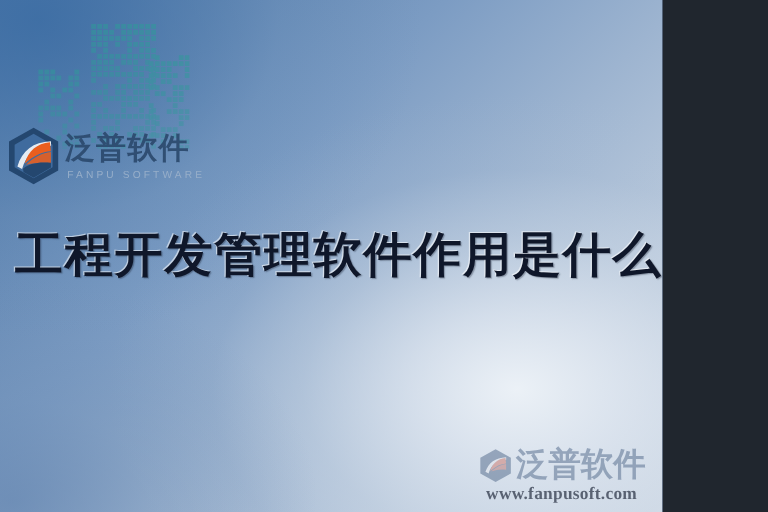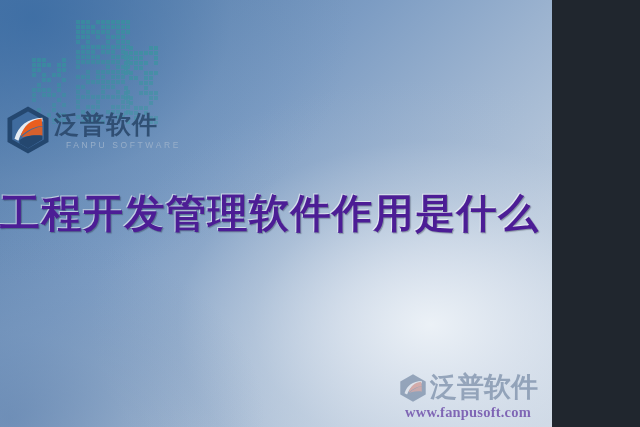--- a/index.html
+++ b/index.html
@@ -91,34 +91,34 @@
     line-height: 1.05;
     letter-spacing: 1px;
     opacity: 0.92;
   }
   #logo-sub {
     font-size: 8.5px;
     color: #97aec9;
     letter-spacing: 2.6px;
     line-height: 1;
     margin-top: 4px;
-    margin-left: 12px;
+    margin-left: 2px;
     font-weight: 400;
   }
 
   
   #headline {
     position: absolute;
     left: 0;
     right: 0;
     top: 190px;
-    text-align: left;
+    text-align: right;
     font-size: 40px;
     font-weight: 700;
-    color: #4c1d95;
+    color: #0f172a;
     letter-spacing: 1.5px;
     line-height: 1.15;
     white-space: nowrap;
     text-shadow:
       -1px -1px 0 rgba(255,255,255,0.55),
        1px  1px 1px rgba(20,30,45,0.35);
   }
 
   
   #watermark {
@@ -140,21 +140,21 @@
     font-weight: 700;
     color: #6a7f9c;
     letter-spacing: 0px;
     line-height: 1;
   }
   #wm-url {
     margin-top: 2px;
     font-family: "Liberation Serif", "DejaVu Serif", serif;
     font-size: 14.5px;
     font-weight: 700;
-    color: #4c1d95;
+    color: #0f172a;
     letter-spacing: 0.2px;
     line-height: 1;
   }
 </style>
 </head>
 <body>
 
 <div id="banner">
 
   <div class="bg-layer bg-base"></div>

